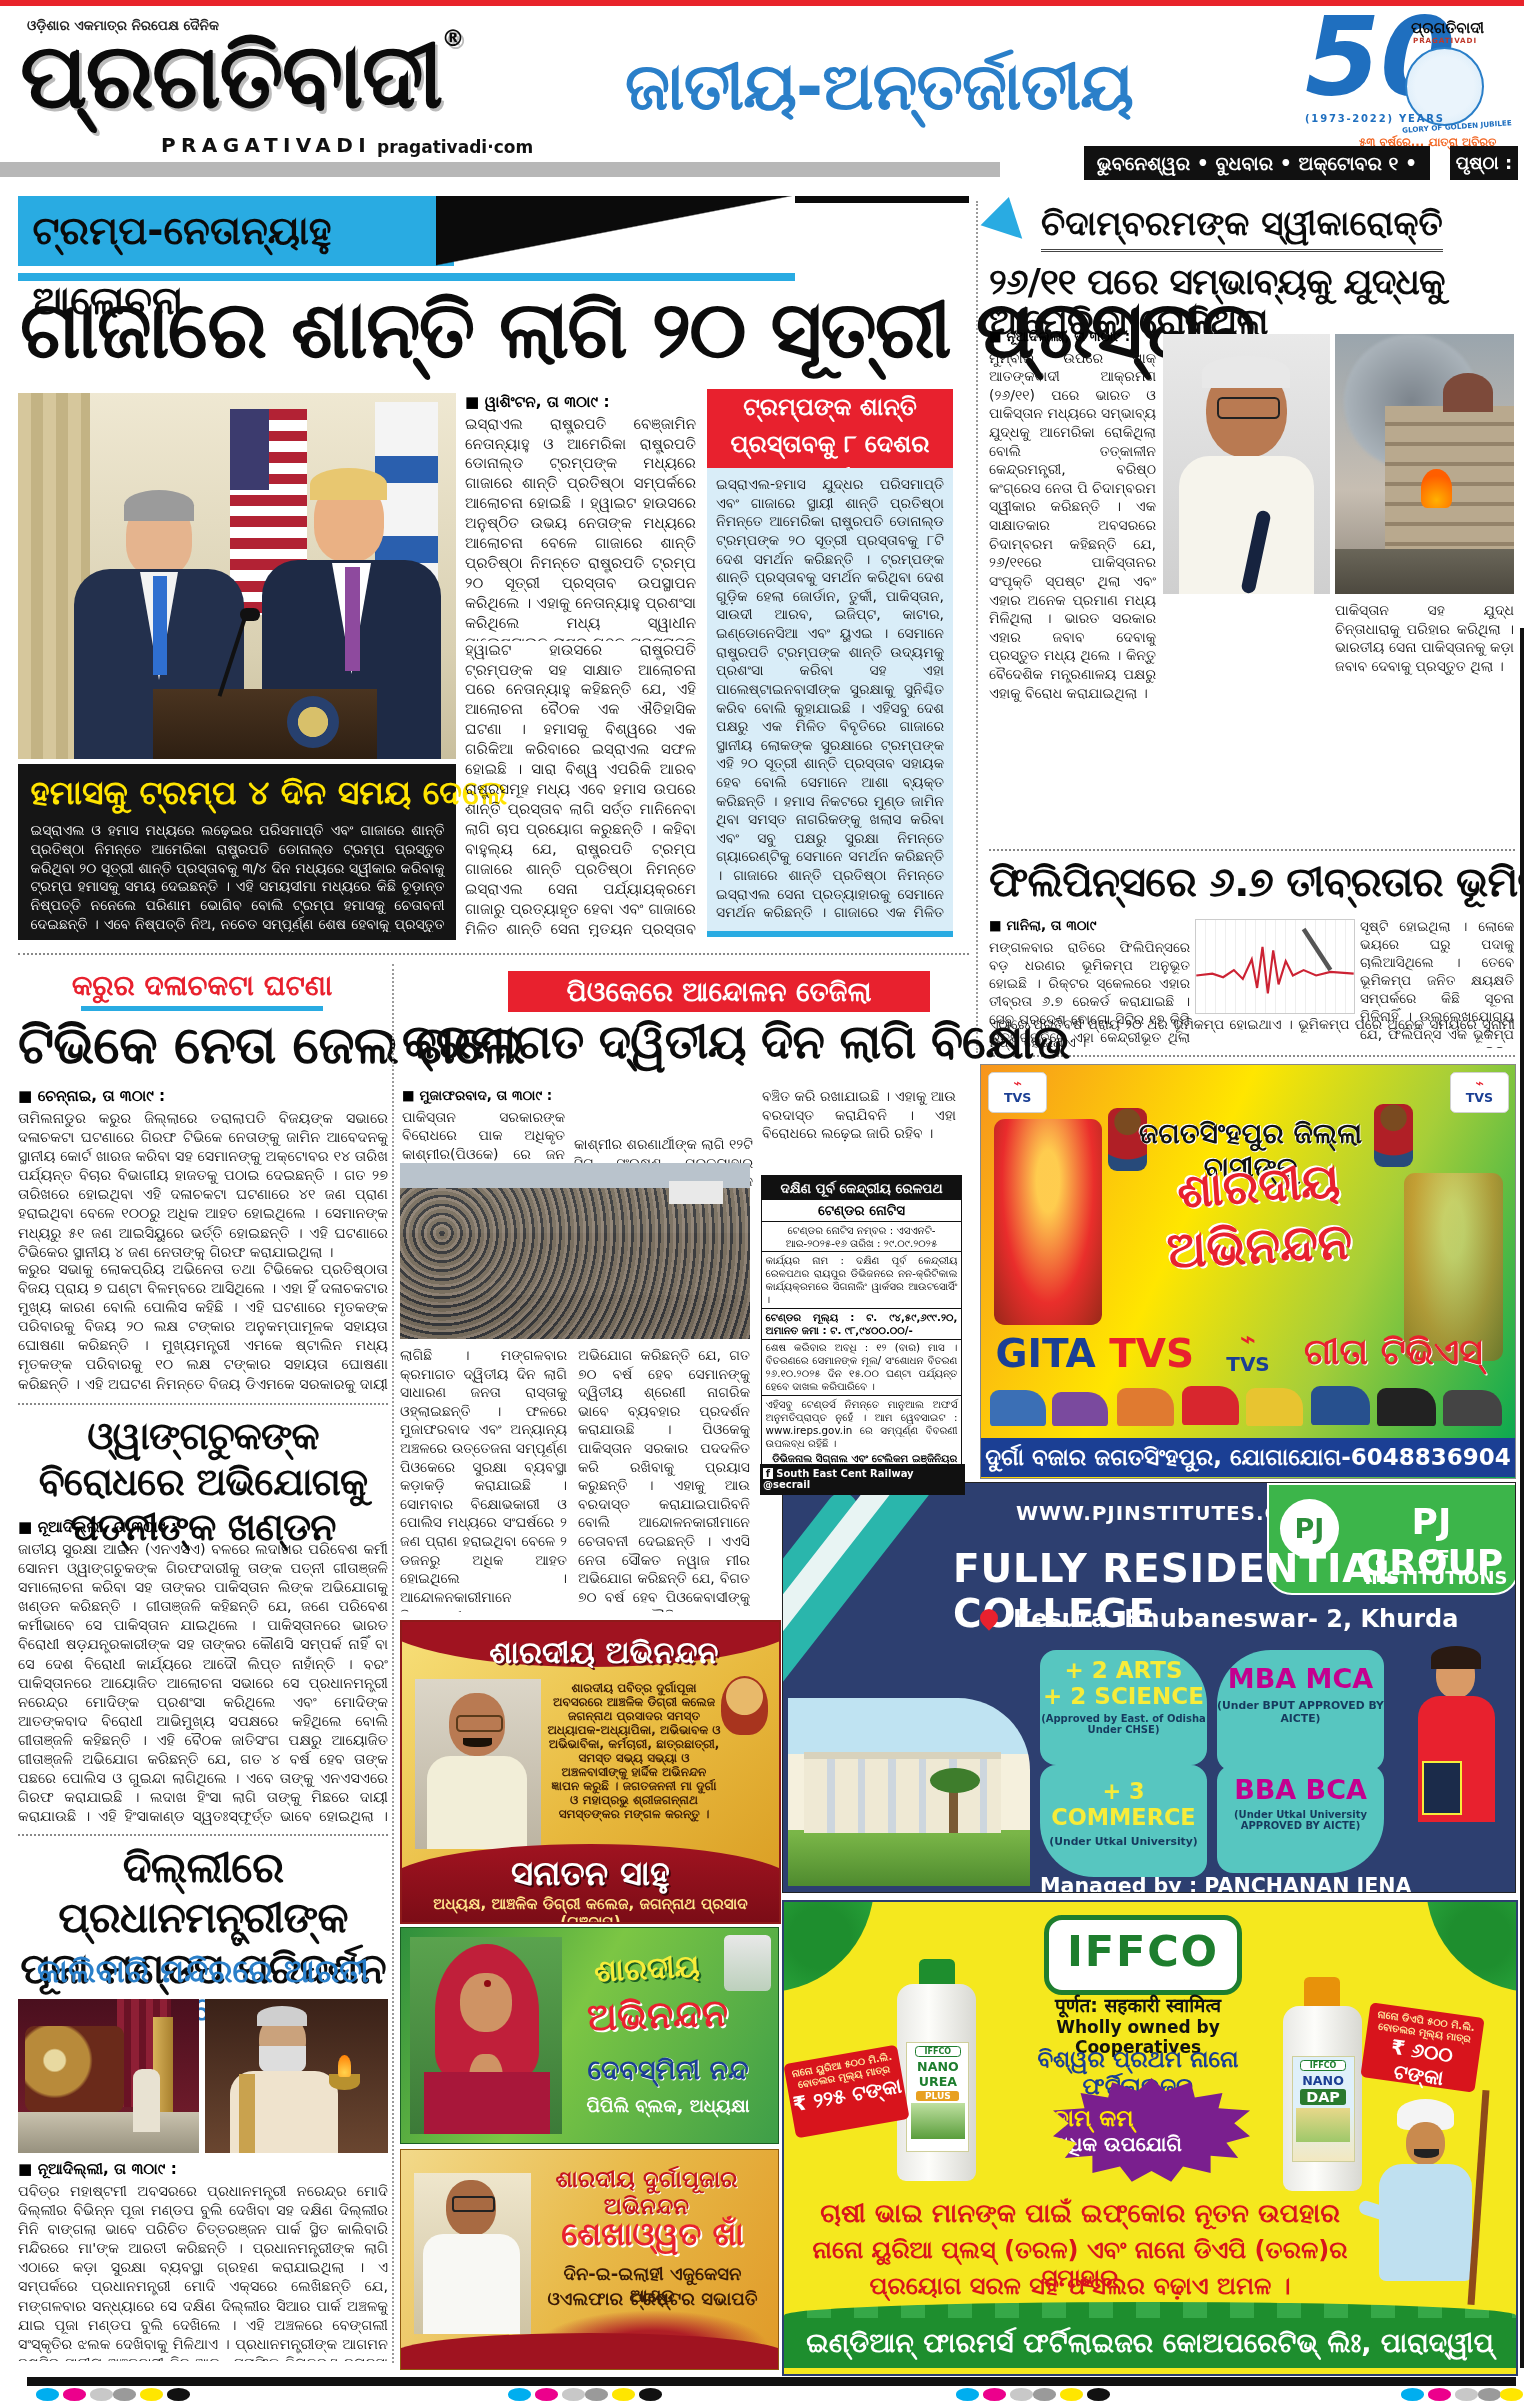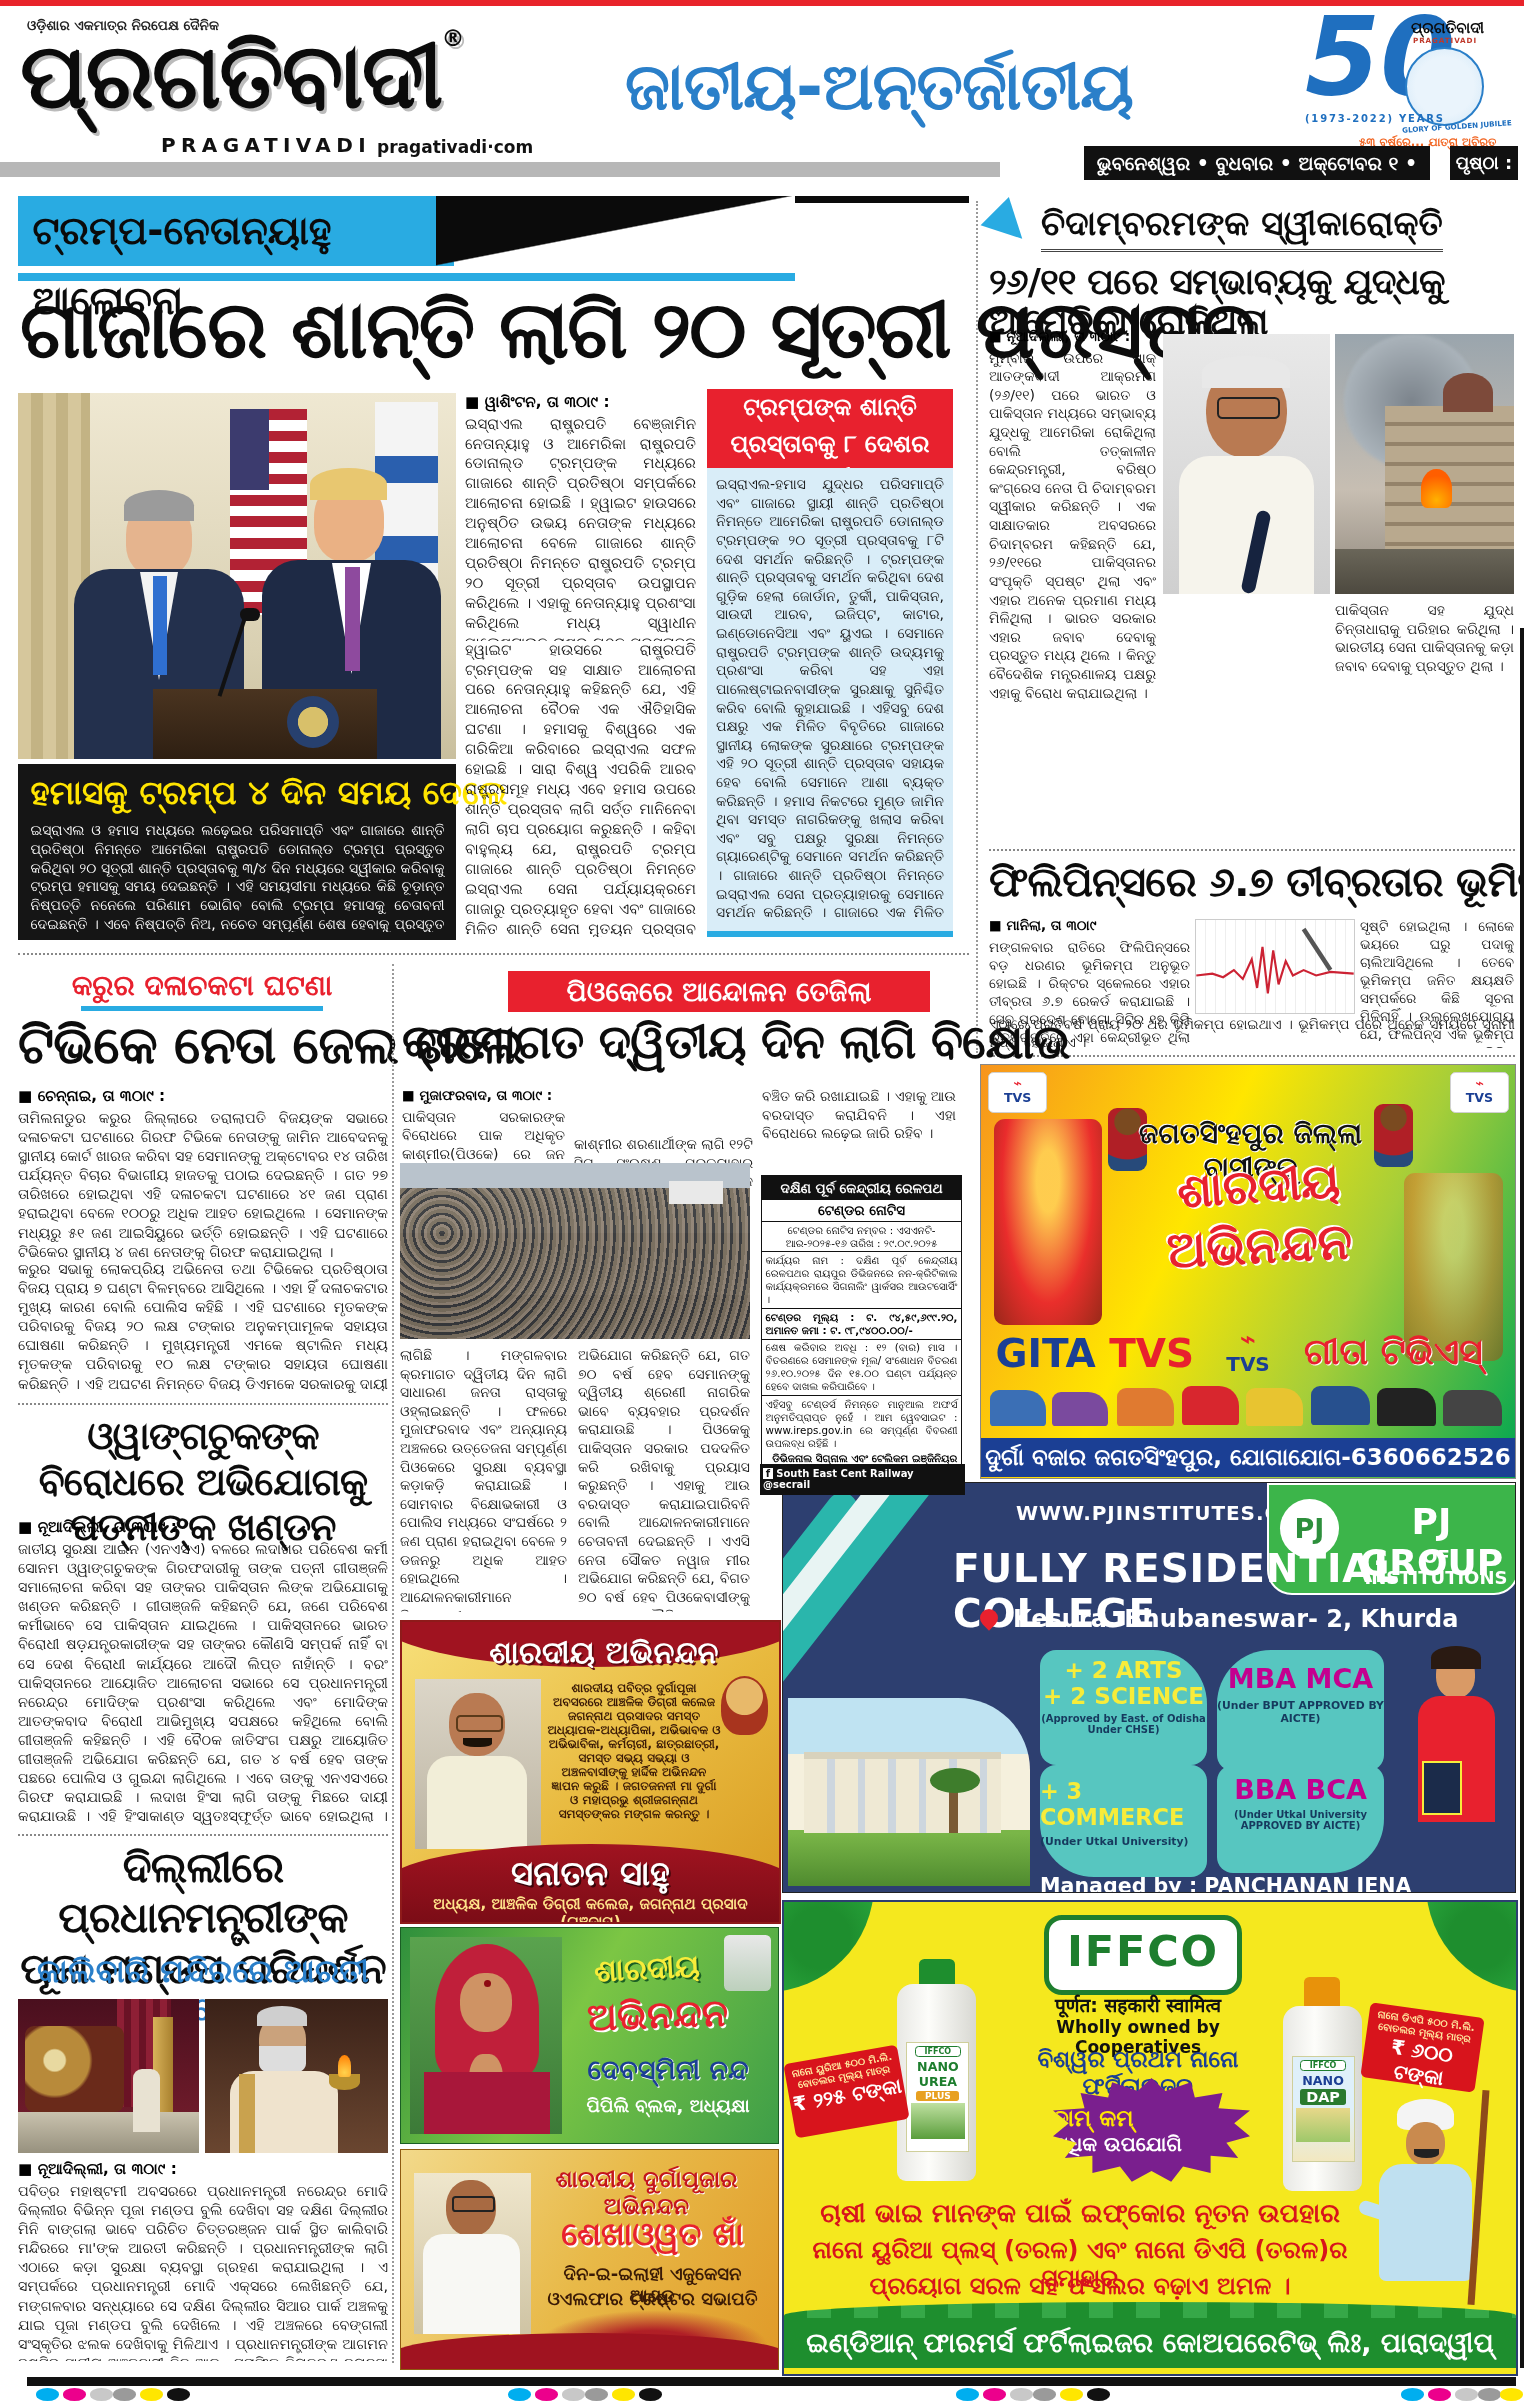--- a/index.html
+++ b/index.html
@@ -180,21 +180,21 @@
       <div class="a" style="left:3.6px;top:9px;width:56px;height:36px;background:#3b6fb5;border-radius:9px 20px 3.6px 3.6px;"></div>
       <div class="a" style="left:66px;top:10.8px;width:56px;height:34px;background:#7a4a9e;border-radius:9px 20px 3.6px 3.6px;"></div>
       <div class="a" style="left:131px;top:7.2px;width:57px;height:38px;background:#e07a30;border-radius:9px 20px 3.6px 3.6px;"></div>
       <div class="a" style="left:196px;top:5.4px;width:57px;height:39px;background:#d8262e;border-radius:9px 20px 3.6px 3.6px;"></div>
       <div class="a" style="left:260px;top:7.2px;width:57px;height:38px;background:#e8c430;border-radius:9px 20px 3.6px 3.6px;"></div>
       <div class="a" style="left:325px;top:5.4px;width:59px;height:39px;background:#27508e;border-radius:9px 20px 3.6px 3.6px;"></div>
       <div class="a" style="left:391px;top:7.2px;width:59px;height:38px;background:#222;border-radius:9px 20px 3.6px 3.6px;"></div>
       <div class="a" style="left:457px;top:9px;width:59px;height:36px;background:#444;border-radius:9px 20px 3.6px 3.6px;"></div>
     </div>
     <div class="a" style="left:0;top:373px;width:534px;height:39px;background:#1b3f94;color:#fff;text-align:center;font-size:23px;font-weight:800;line-height:39px;">
-      <span>ଦୁର୍ଗା ବଜାର ଜଗତସିଂହପୁର, ଯୋଗାଯୋଗ-6360662526</span>
+      <span>ଦୁର୍ଗା ବଜାର ଜଗତସିଂହପୁର, ଯୋଗାଯୋଗ-6048836904</span>
     </div>
   </div>
 
   <div class="a" style="left:782px;top:1482px;width:732px;height:409px;background:#2d3f70;border:1.8px solid #222;overflow:hidden;">
     <div class="a" style="left:-63px;top:-27px;width:30.5px;height:377px;background:#2ab6ac;border-radius:16px;transform:rotate(38deg);"></div>
     <div class="a" style="left:-14.4px;top:-54px;width:30.5px;height:377px;background:#e8f4f3;border-radius:16px;transform:rotate(38deg);"></div>
     <div class="a" style="left:36px;top:-81px;width:30.5px;height:377px;background:#2ab6ac;border-radius:16px;transform:rotate(38deg);"></div>
     <div class="a" style="left:233px;top:18px;font-size:20px;font-weight:800;color:#fff;letter-spacing:0.9px;">WWW.PJINSTITUTES.ORG</div>
     <div class="a" style="left:484px;top:0px;width:248px;height:108px;background:#3cb54a;border:2.7px solid #fff;border-radius:0 0 25px 25px;text-align:center;">
       <div class="a" style="left:10.8px;top:14.4px;width:59px;height:59px;border-radius:50%;background:#fff;color:#2d8f3c;font-weight:900;font-size:27px;line-height:59px;text-align:center;"><span>PJ</span></div>
@@ -207,21 +207,21 @@
 
     <div class="a" style="left:257px;top:167px;width:167px;height:108px;background:#57c6c0;border-radius:16px 54px 16px 16px;text-align:center;padding-top:7.2px;">
       <div style="font-size:23px;font-weight:900;color:#f7ec3a;">+ 2 ARTS</div>
       <div style="font-size:23px;font-weight:900;color:#f7ec3a;">+ 2 SCIENCE</div>
       <div style="font-size:10px;font-weight:700;color:#163a5e;margin-top:3.6px;">(Approved by East. of Odisha Under CHSE)</div>
     </div>
     <div class="a" style="left:434px;top:167px;width:167px;height:108px;background:#57c6c0;border-radius:54px 16px 16px 16px;text-align:center;padding-top:12.6px;">
       <div style="font-size:27px;font-weight:900;color:#c4008f;">MBA MCA</div>
       <div style="font-size:10.8px;font-weight:700;color:#163a5e;margin-top:5.4px;">(Under BPUT APPROVED BY AICTE)</div>
     </div>
-    <div class="a" style="left:257px;top:282px;width:167px;height:99px;background:#57c6c0;border-radius:16px 16px 16px 54px;padding-top:12.6px;">
+    <div class="a" style="left:257px;top:282px;width:167px;height:99px;background:#57c6c0;border-radius:16px 16px 16px 54px;text-align:center;padding-top:12.6px;">
       <div style="font-size:22.4px;font-weight:900;color:#f7ec3a;">+ 3 COMMERCE</div>
       <div style="font-size:10.8px;font-weight:700;color:#163a5e;margin-top:5.4px;">(Under Utkal University)</div>
     </div>
     <div class="a" style="left:434px;top:282px;width:167px;height:99px;background:#57c6c0;border-radius:16px 16px 54px 16px;text-align:center;padding-top:9px;">
       <div style="font-size:27px;font-weight:900;color:#c4008f;">BBA BCA</div>
       <div style="font-size:10px;font-weight:700;color:#163a5e;margin-top:3.6px;">(Under Utkal University APPROVED BY AICTE)</div>
     </div>
 
     <div class="photo" style="left:5.4px;top:215px;width:242px;height:188px;border-radius:0 72px 0 0;background:linear-gradient(180deg,#bfe3f2 0 30%,#f5f0dd 30% 70%,#7ab648 70%);">
       <div class="a" style="left:16px;top:54px;width:197px;height:77px;background:repeating-linear-gradient(90deg,#efe9d4 0 23px,#cdd6de 23px 30.5px);border-top:7.2px solid #d8d2bc;"></div>

